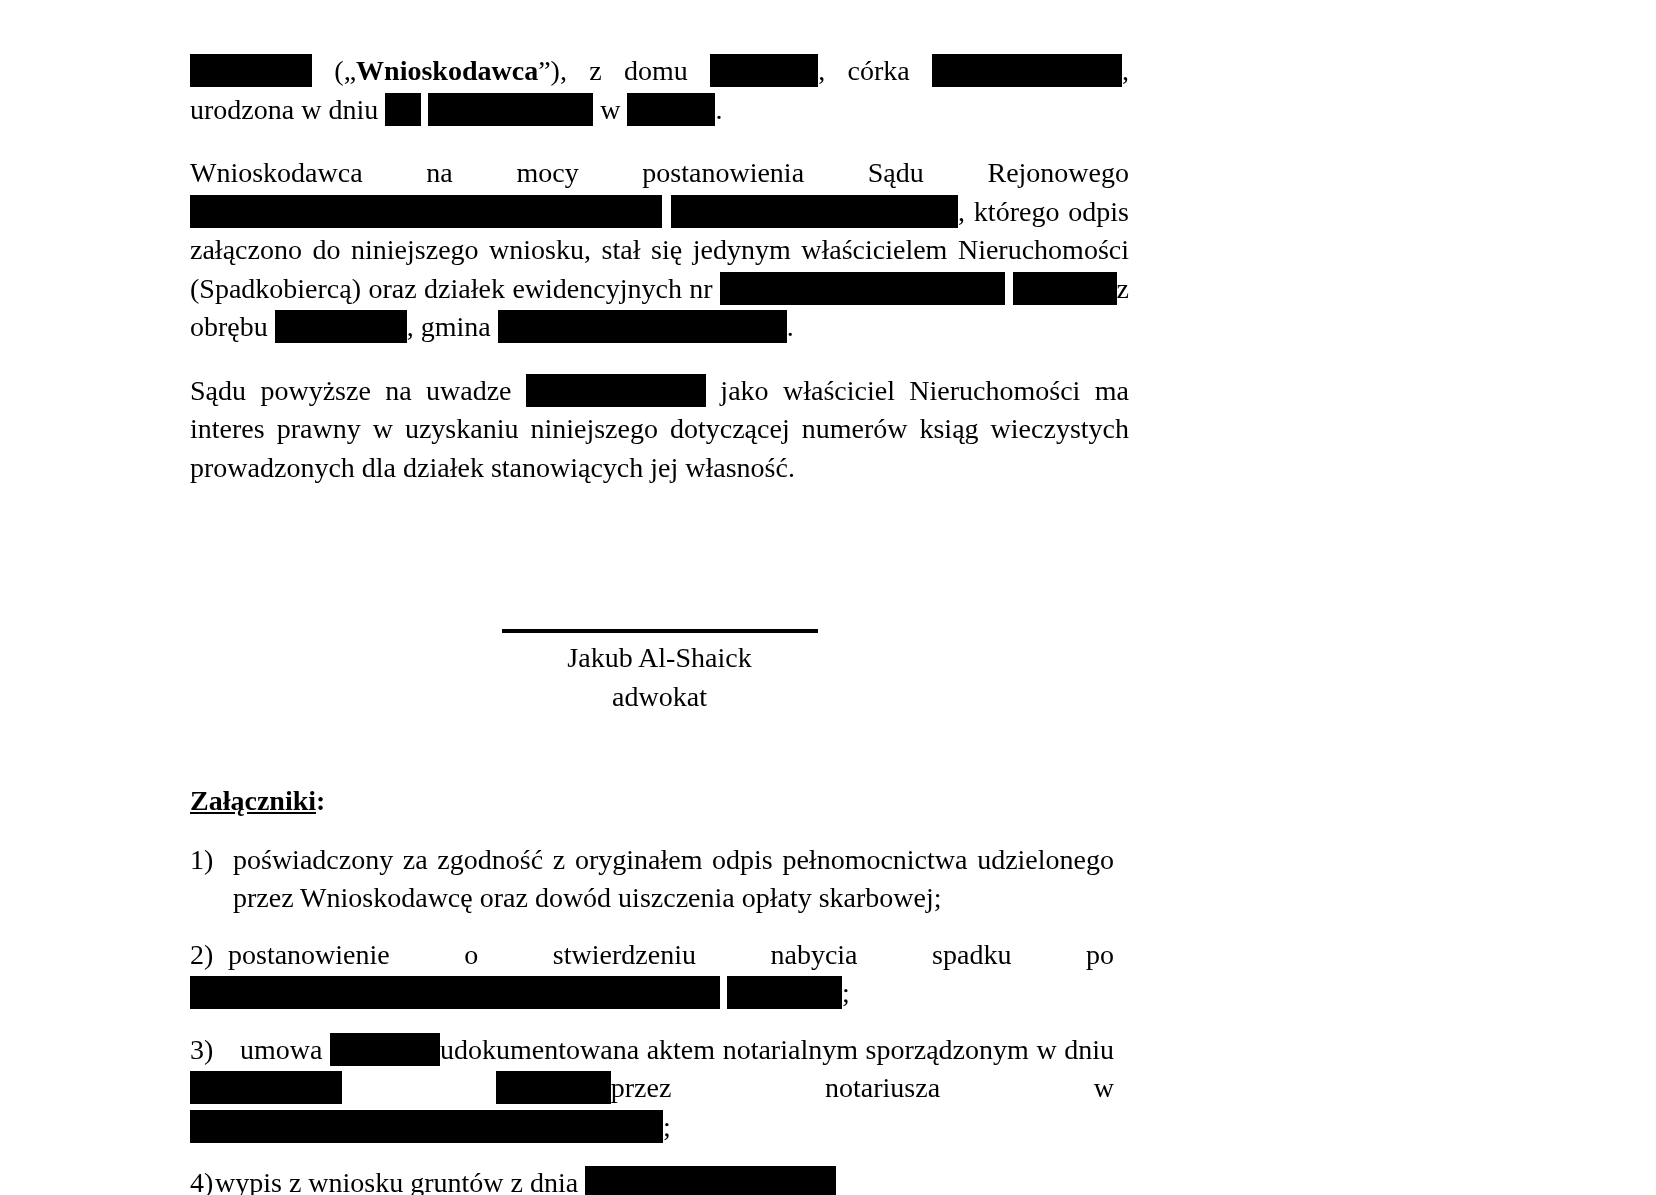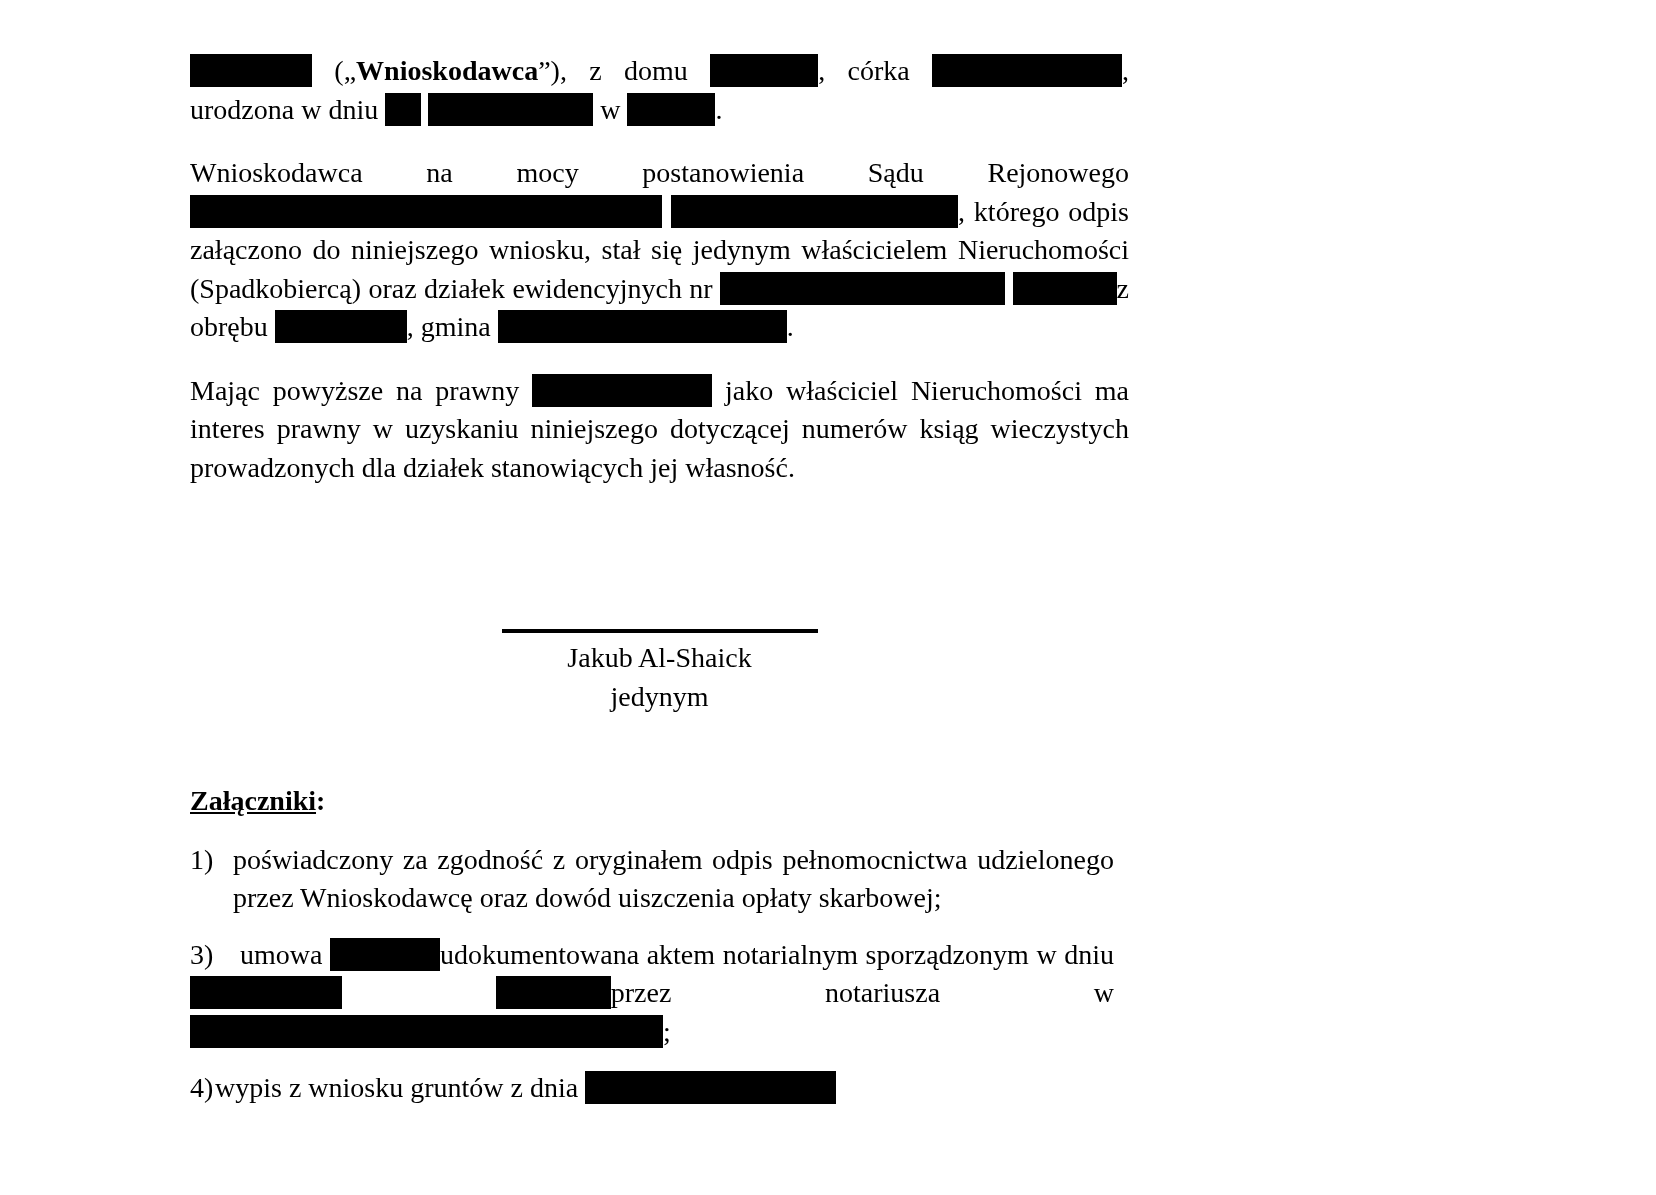--- a/index.html
+++ b/index.html
@@ -65,30 +65,31 @@
 </style>
 </head>
 <body>
 
 <div class="doc">
 
   <p class="para"><span class="redaction" style="width: 122px;"></span><span> („</span><strong>Wnioskodawca</strong><span>”), z domu </span><span class="redaction" style="width: 108px;"></span><span>, córka </span><span class="redaction" style="width: 190px;"></span><span>, urodzona w dniu </span><span class="redaction" style="width: 36px;"></span><span> </span><span class="redaction" style="width: 165px;"></span><span> w </span><span class="redaction" style="width: 88px;"></span><span>.</span></p>
 
   <p class="para"><span>Wnioskodawca na mocy postanowienia Sądu Rejonowego</span><span class="redaction" style="width: 472px;"></span><span> </span><span class="redaction" style="width: 287px;"></span><span>, którego odpis załączono do niniejszego wniosku, stał się jedynym właścicielem Nieruchomości (Spadkobiercą) oraz działek ewidencyjnych nr </span><span class="redaction" style="width: 285px;"></span><span> </span><span class="redaction" style="width: 104px;"></span><span>z obrębu </span><span class="redaction" style="width: 132px;"></span><span>, gmina </span><span class="redaction" style="width: 289px;"></span><span>.</span></p>
 
-  <p class="para"><span>Mając powyższe na prawny </span><span class="redaction" style="width: 180px;"></span><span> jako właściciel Nieruchomości ma interes prawny w uzyskaniu niniejszego dotyczącej numerów ksiąg wieczystych prowadzonych dla działek stanowiących jej własność.</span></p>
+  <p class="para"><span>Sądu powyższe na uwadze </span><span class="redaction" style="width: 180px;"></span><span> jako właściciel Nieruchomości ma interes prawny w uzyskaniu niniejszego dotyczącej numerów ksiąg wieczystych prowadzonych dla działek stanowiących jej własność.</span></p>
 
   <div class="sig">
     <div class="sig-line"></div>
     <div class="sig-name">Jakub Al-Shaick</div>
-    <div class="sig-role">jedynym</div>
+    <div class="sig-role">adwokat</div>
   </div>
 
   <div class="att-heading"><span class="u">Załączniki</span><span>:</span></div>
 
   <div class="att-item hang"><span class="marker" style="width:43px">1)</span><span><span>poświadczony za zgodność z oryginałem odpis pełnomocnictwa udzielonego przez Wnioskodawcę oraz dowód uiszczenia opłaty skarbowej;</span></span></div>
 
+  <div class="att-item"><span class="marker" style="width:38px">2)</span><span><span>postanowienie o stwierdzeniu nabycia spadku po </span><span class="redaction" style="width: 530px;"></span><span> </span><span class="redaction" style="width: 115px;"></span><span>;</span></span></div>
 
   <div class="att-item"><span class="marker" style="width:50px">3)</span><span><span>umowa </span><span class="redaction" style="width: 110px;"></span><span>udokumentowana aktem notarialnym sporządzonym w dniu</span><span class="redaction" style="width: 152px;"></span><span> </span><span class="redaction" style="width: 115px;"></span><span>przez notariusza w </span><span class="redaction" style="width: 473px;"></span><span>;</span></span></div>
 
   <div class="att-item"><span class="marker" style="width:25px">4)</span><span><span>wypis z wniosku gruntów z dnia </span><span class="redaction" style="width: 251px;"></span></span></div>
 
 </div>
 
 </body></html>

